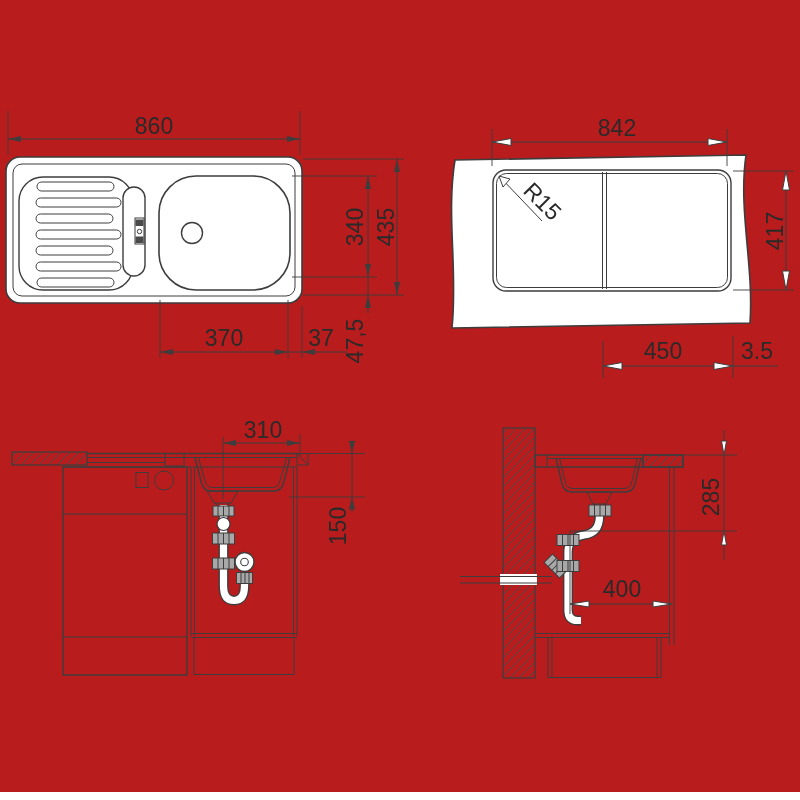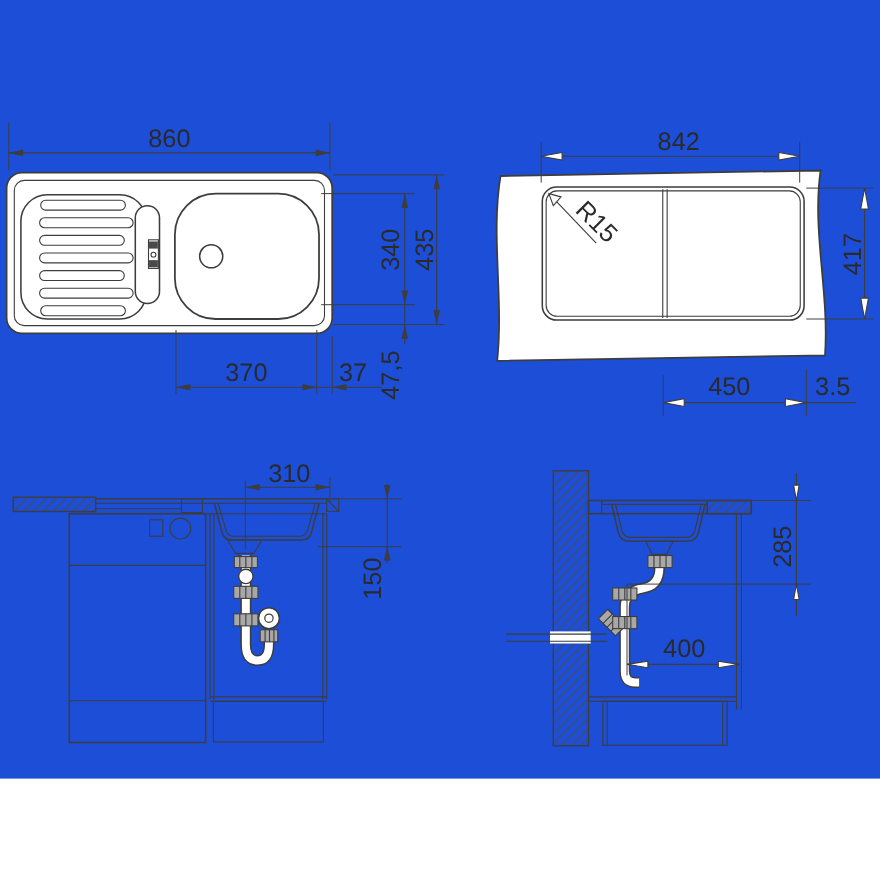--- a/index.html
+++ b/index.html
@@ -1,16 +1,16 @@
 <!DOCTYPE html>
 <html><head>
 <meta charset="utf-8">
 <style>
   html,body{margin:0;padding:0;background:#ffffff;}
-  .canvas{width:800px;height:708px;position:relative;background:#1d4ed8;}
+  .canvas{width:800px;height:792px;position:relative;background:#b91c1c;}
   svg{display:block;}
   text{font-family:"Liberation Sans","DejaVu Sans",sans-serif;fill:#2a2a2a;font-size:23px;}
   .outline{fill:#ffffff;stroke:#3d3d3d;stroke-width:1.6;}
   .thin{fill:none;stroke:#3d3d3d;stroke-width:1;}
   .thin14{fill:none;stroke:#3d3d3d;stroke-width:1.4;}
   .dimline{fill:none;stroke:#3d3d3d;stroke-width:1;}
   .extline{fill:none;stroke:#3d3d3d;stroke-width:0.9;}
   .fillarrow{fill:#3d3d3d;stroke:none;}
   .openarrow{fill:#ffffff;stroke:#3d3d3d;stroke-width:1;}
   .nut{fill:#a8a8a8;stroke:#3d3d3d;stroke-width:1;}

